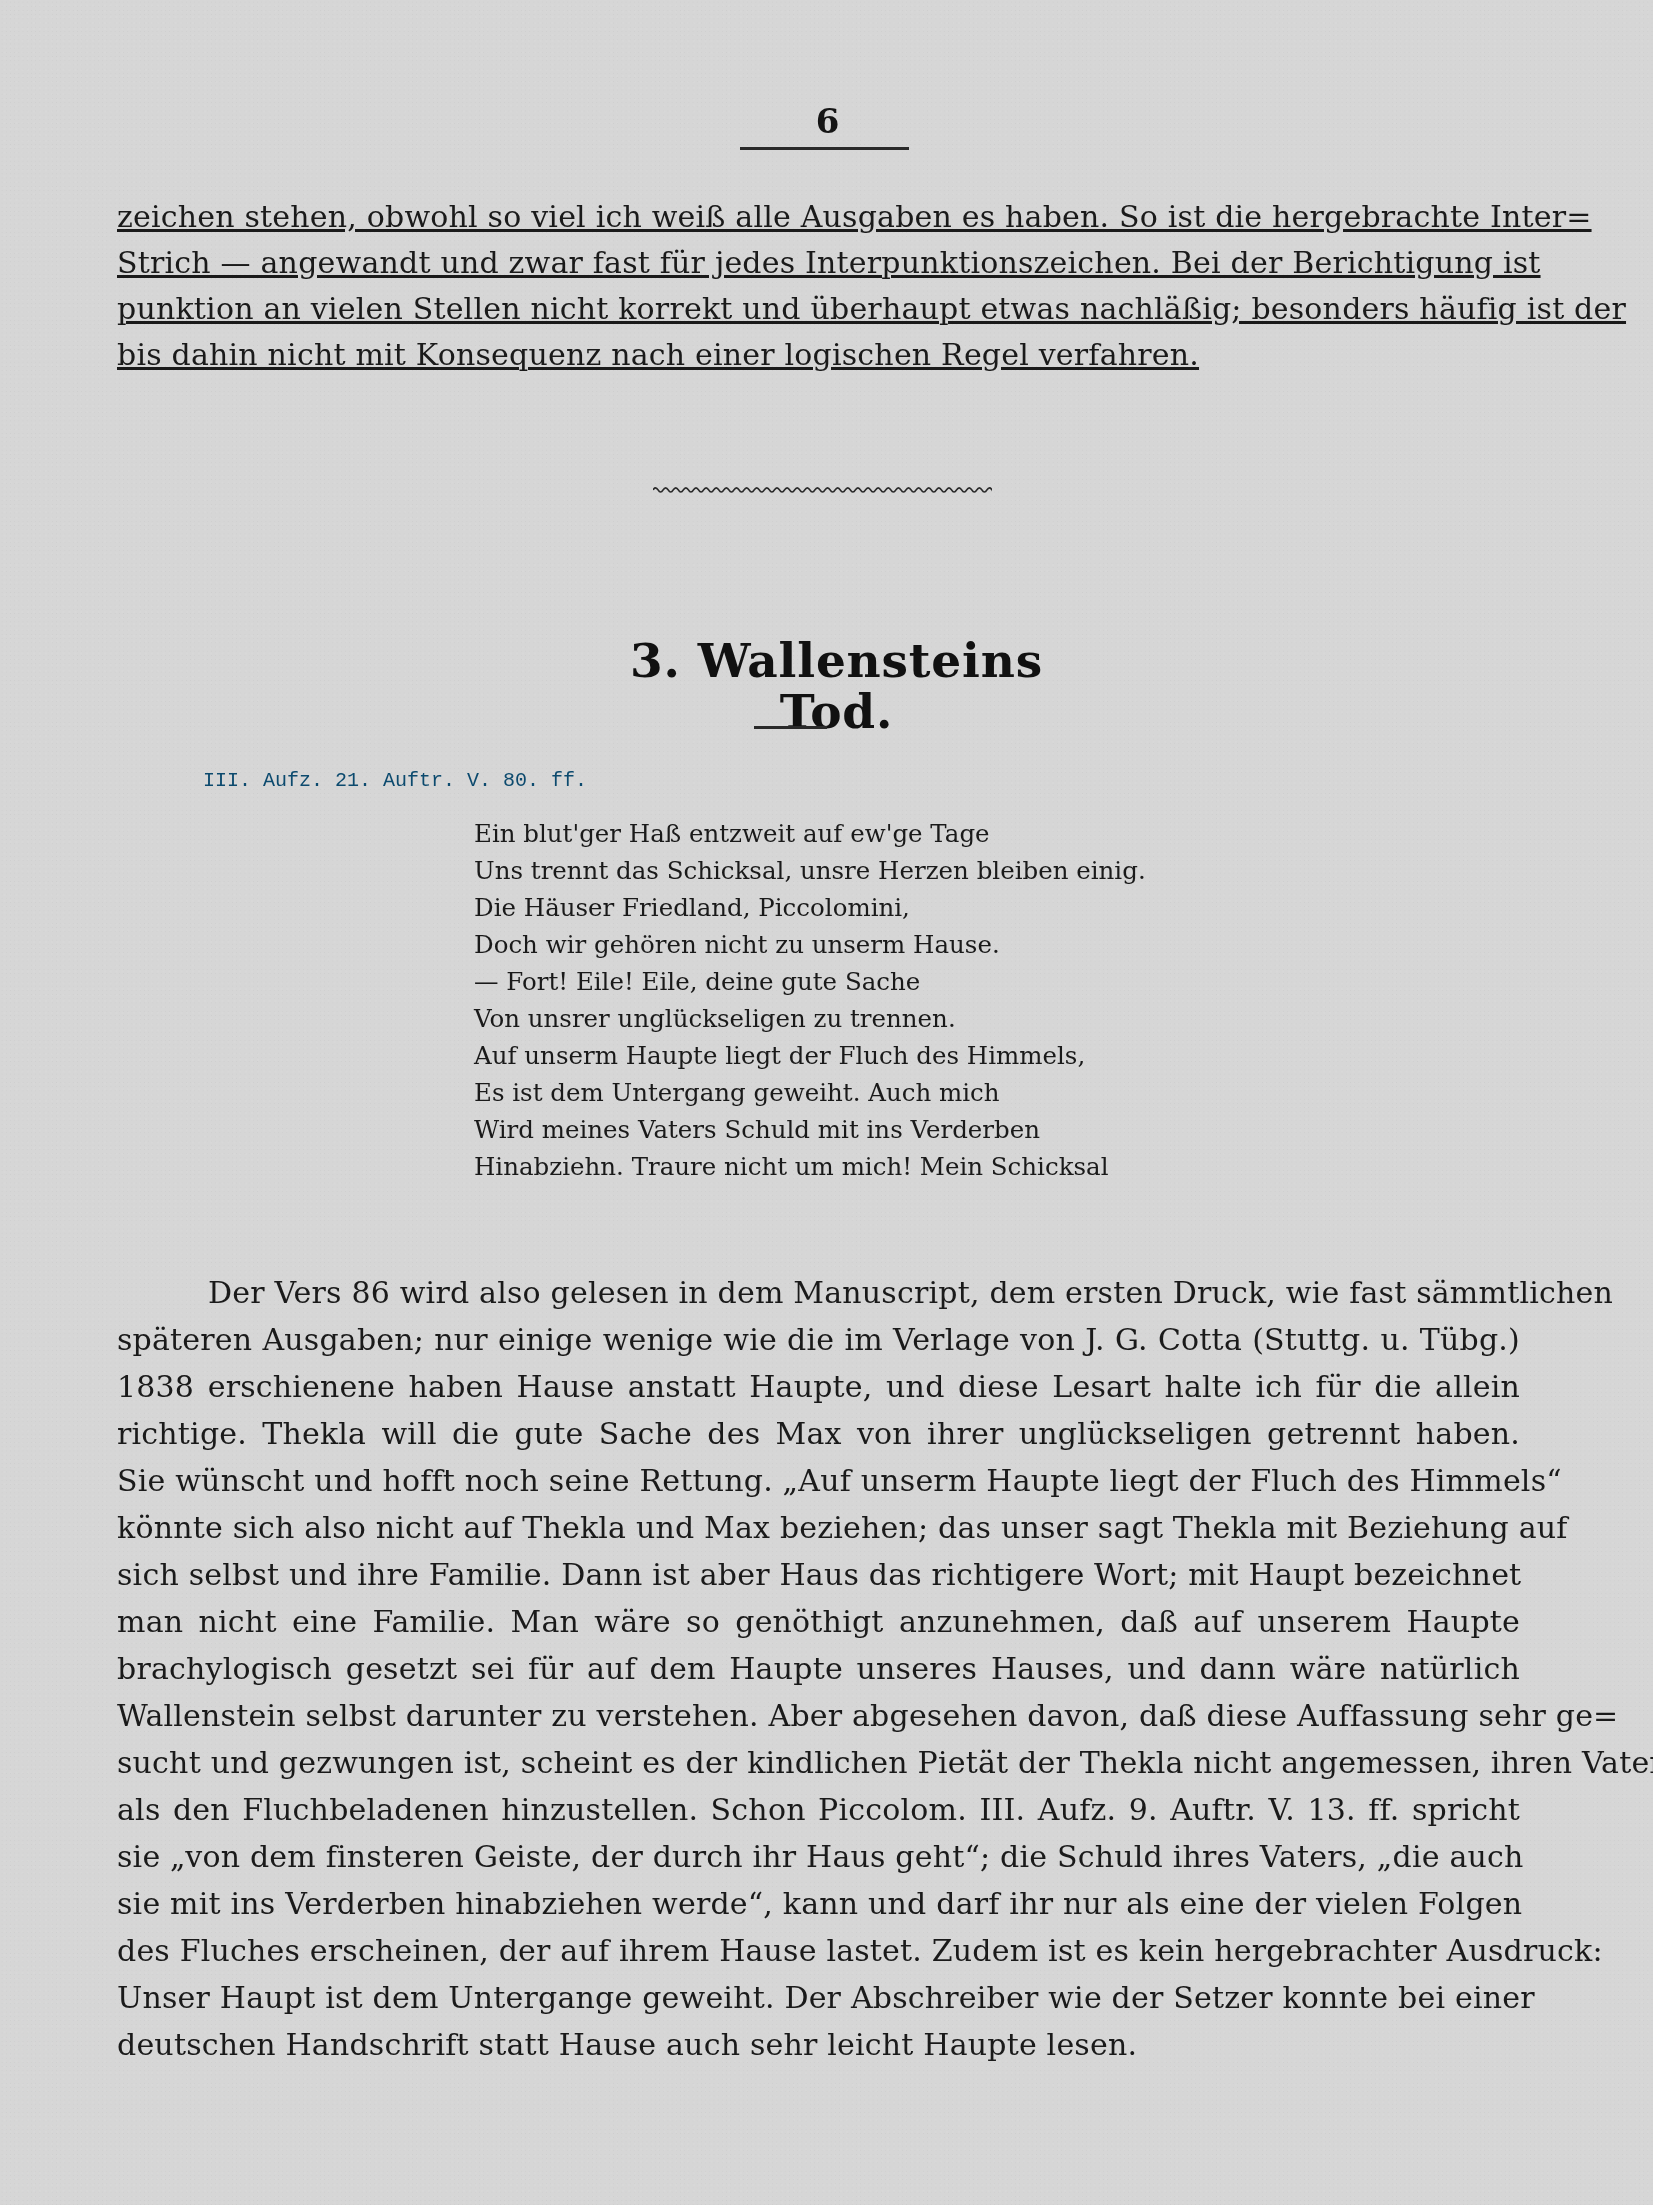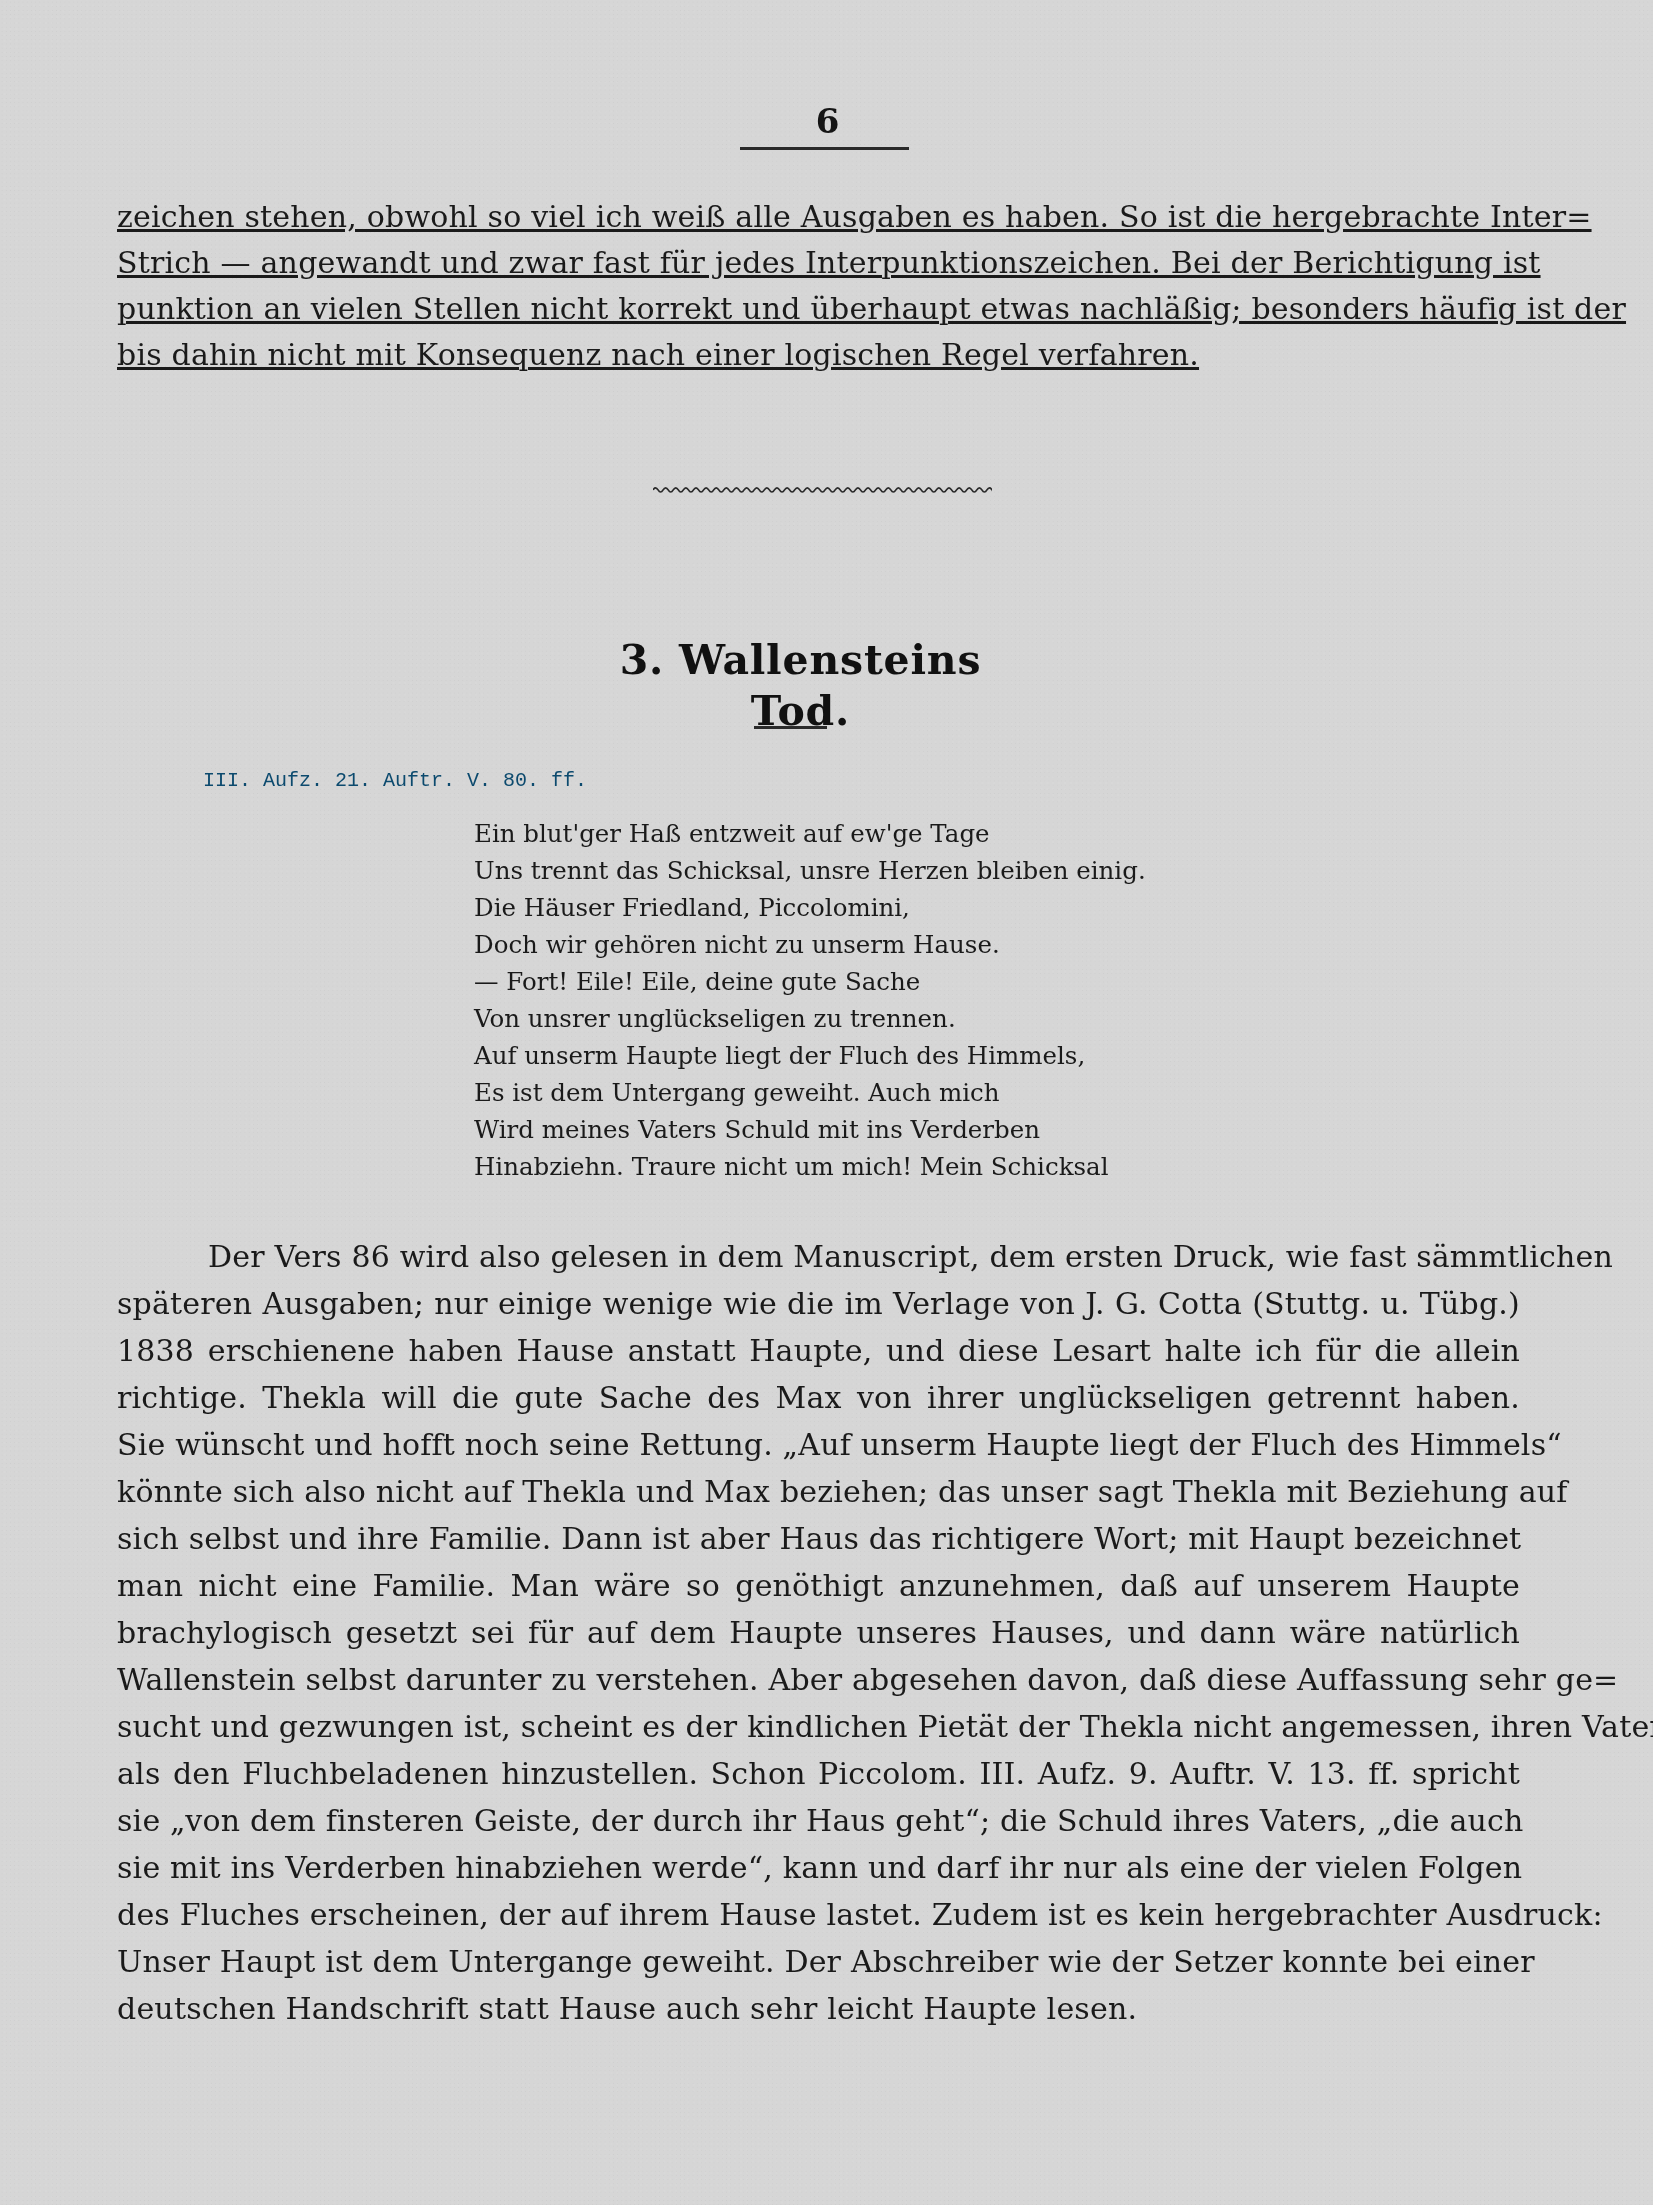--- a/index.html
+++ b/index.html
@@ -39,44 +39,44 @@
     }
     .para .line.last { text-align-last: left; }
     .para-top { top: 194px; }
     .para-top .line { height: 46px; text-decoration: underline; }
 
     .wavy-rule {
       position: absolute; left: 653px; top: 484px; width: 339px; height: 11.8px;
     }
 
     .section-title {
-      position: absolute; left: 564px; top: 635px; width: 473px;
+      position: absolute; left: 600px; top: 635px; width: 473px;
       text-align: center; font-family: "DejaVu Serif", serif; font-weight: bold;
-      font-size: 41px; line-height: 51px; color: #111; letter-spacing: 0.8px;
+      font-size: 47px; line-height: 51px; color: #111; letter-spacing: 0.8px;
     }
     .title-rule {
       position: absolute; left: 754px; top: 726px; width: 73px; height: 2.5px;
       background: #2a2a2a;
     }
 
     .citation {
       position: absolute; left: 203px; top: 760px; width: 760px;
       font-family: Liberation Mono, monospace; font-size: 20px; line-height: 42px;
       color: #0c4a6e; white-space: nowrap;
     }
 
     .verse {
       position: absolute; left: 474px; top: 815px; width: 760px;
       font-family: "DejaVu Serif", serif; font-size: 24.5px; color: #1a1a1a;
     }
     .verse .vline { display: block; height: 37px; line-height: 37px; white-space: nowrap; }
 
     .para-main { top: 1233px; }
     .para-main .line { height: 47px; line-height: 47px; }
-    .para-main .line.first { text-indent: 91px; }
+    .para-main .line.first { text-indent: 91px; margin-top: 36px; }
   </style>
 </head>
 <body>
 
 <div class="page">
 
   <div class="page-number">6</div>
   <div class="header-rule"></div>
 
   <div class="para para-top">

